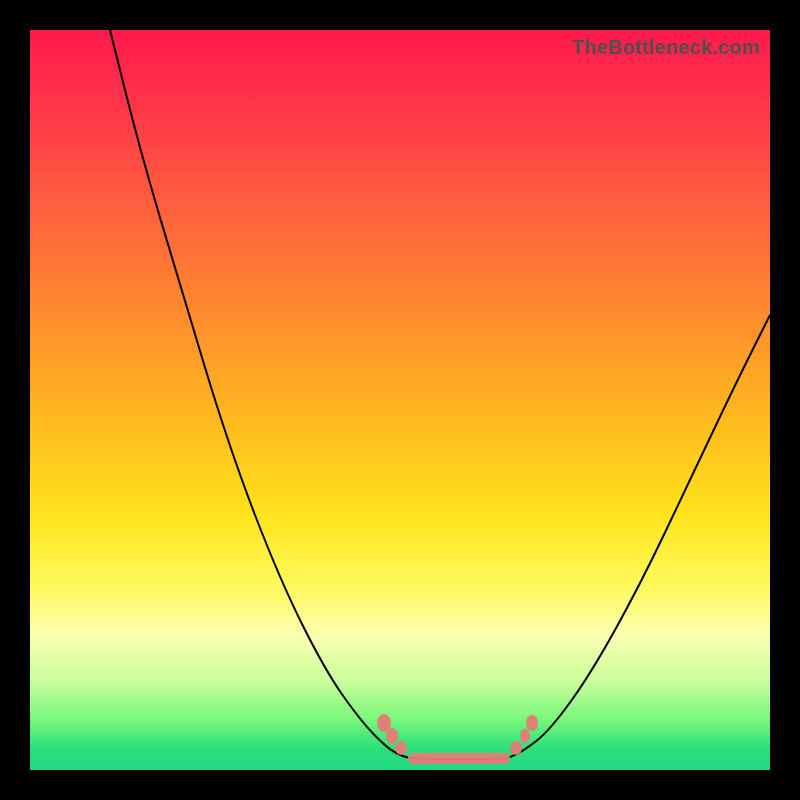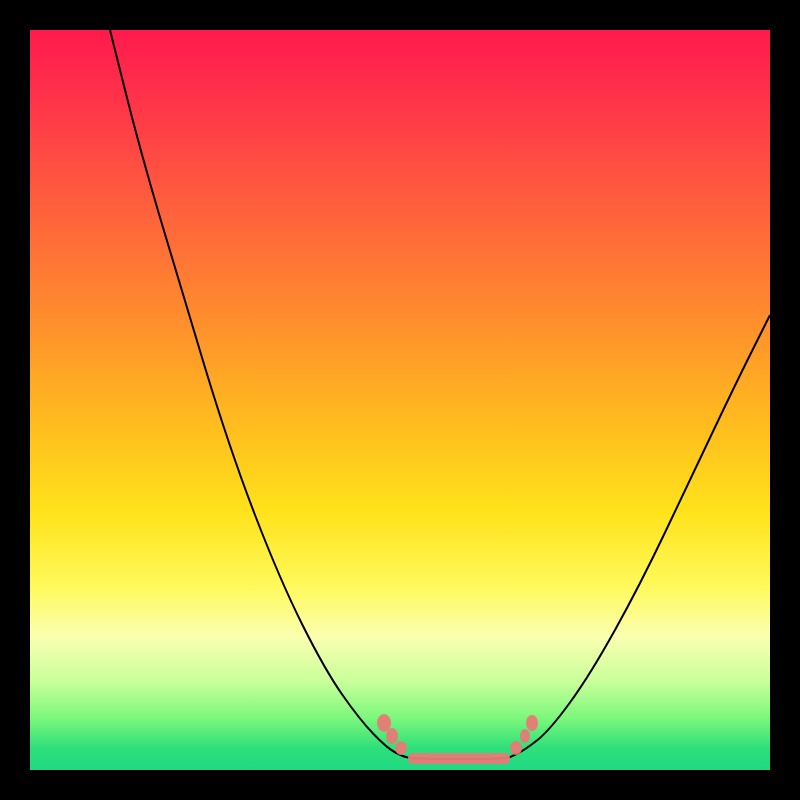--- a/index.html
+++ b/index.html
@@ -73,20 +73,21 @@
     stroke: none;
     opacity: 0.95;
   }
 </style>
 </head>
 <body>
 
 <div class="frame">
   <div class="plot">
 
+    <div class="watermark">TheBottleneck.com</div>
 
     <svg class="curve" viewBox="0 0 740 740">
       <path id="curve-path" class="curve-path" d="M 80 0 Q 80 0 95 60 Q 110 120 130 187.5 Q 150 255 175 337.5 Q 200 420 225 485 Q 250 550 272.5 595 Q 295 640 312.5 665 Q 330 690 343.5 704 Q 357 718 364.5 722 Q 372 726 376 727 Q 380 728 380 728 Q 380 728 390 728.5 Q 400 729 410 729 Q 420 729 430 729 Q 440 729 450 729 Q 460 729 469 728.5 Q 478 728 478 728 Q 478 728 486.5 724 Q 495 720 507.5 710 Q 520 700 540 672.5 Q 560 645 585 600 Q 610 555 635 502.5 Q 660 450 682.5 402.5 Q 705 355 722.5 320 T 740 285"></path>
       <g id="markers-group">
           <rect class="trough-bar" x="378" y="723" width="102" height="11" rx="5"></rect>
           <ellipse class="marker" cx="354" cy="693" rx="7" ry="9"></ellipse>
           <ellipse class="marker" cx="362" cy="706" rx="6" ry="8"></ellipse>
           <ellipse class="marker" cx="371" cy="718" rx="6" ry="7"></ellipse>
           <ellipse class="marker" cx="486" cy="718" rx="6" ry="7"></ellipse>
           <ellipse class="marker" cx="495" cy="706" rx="5" ry="7"></ellipse>

